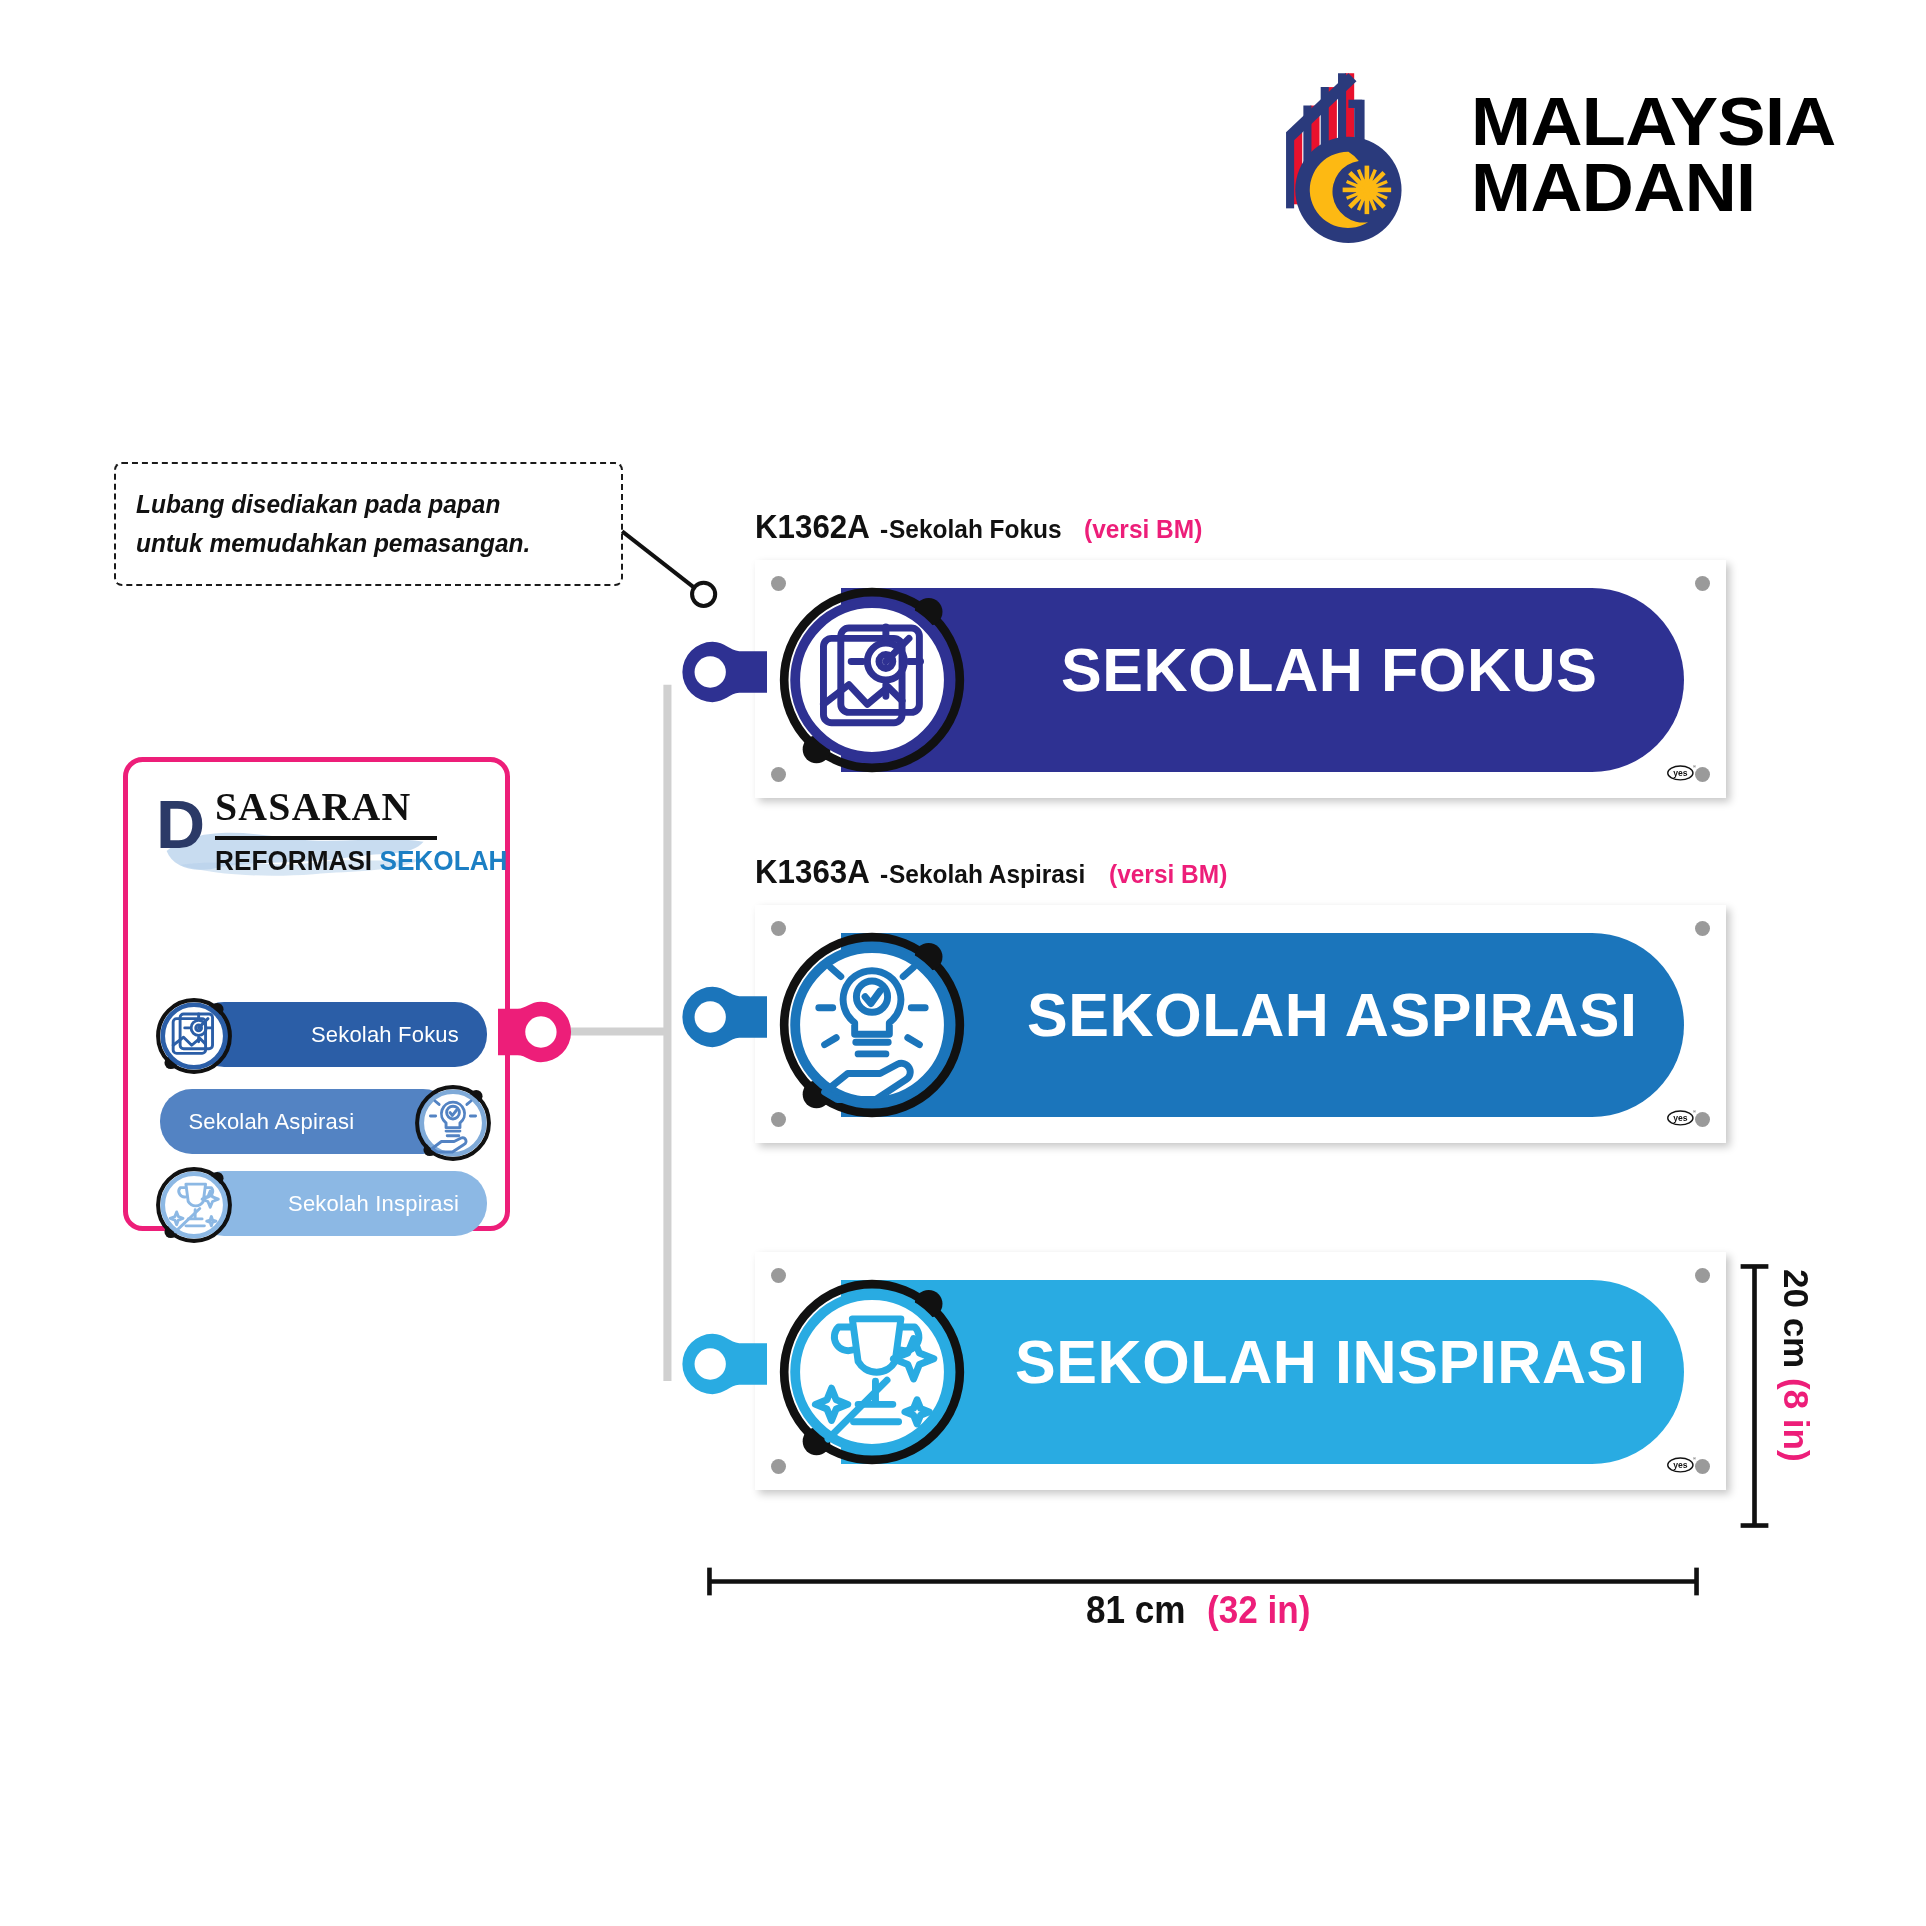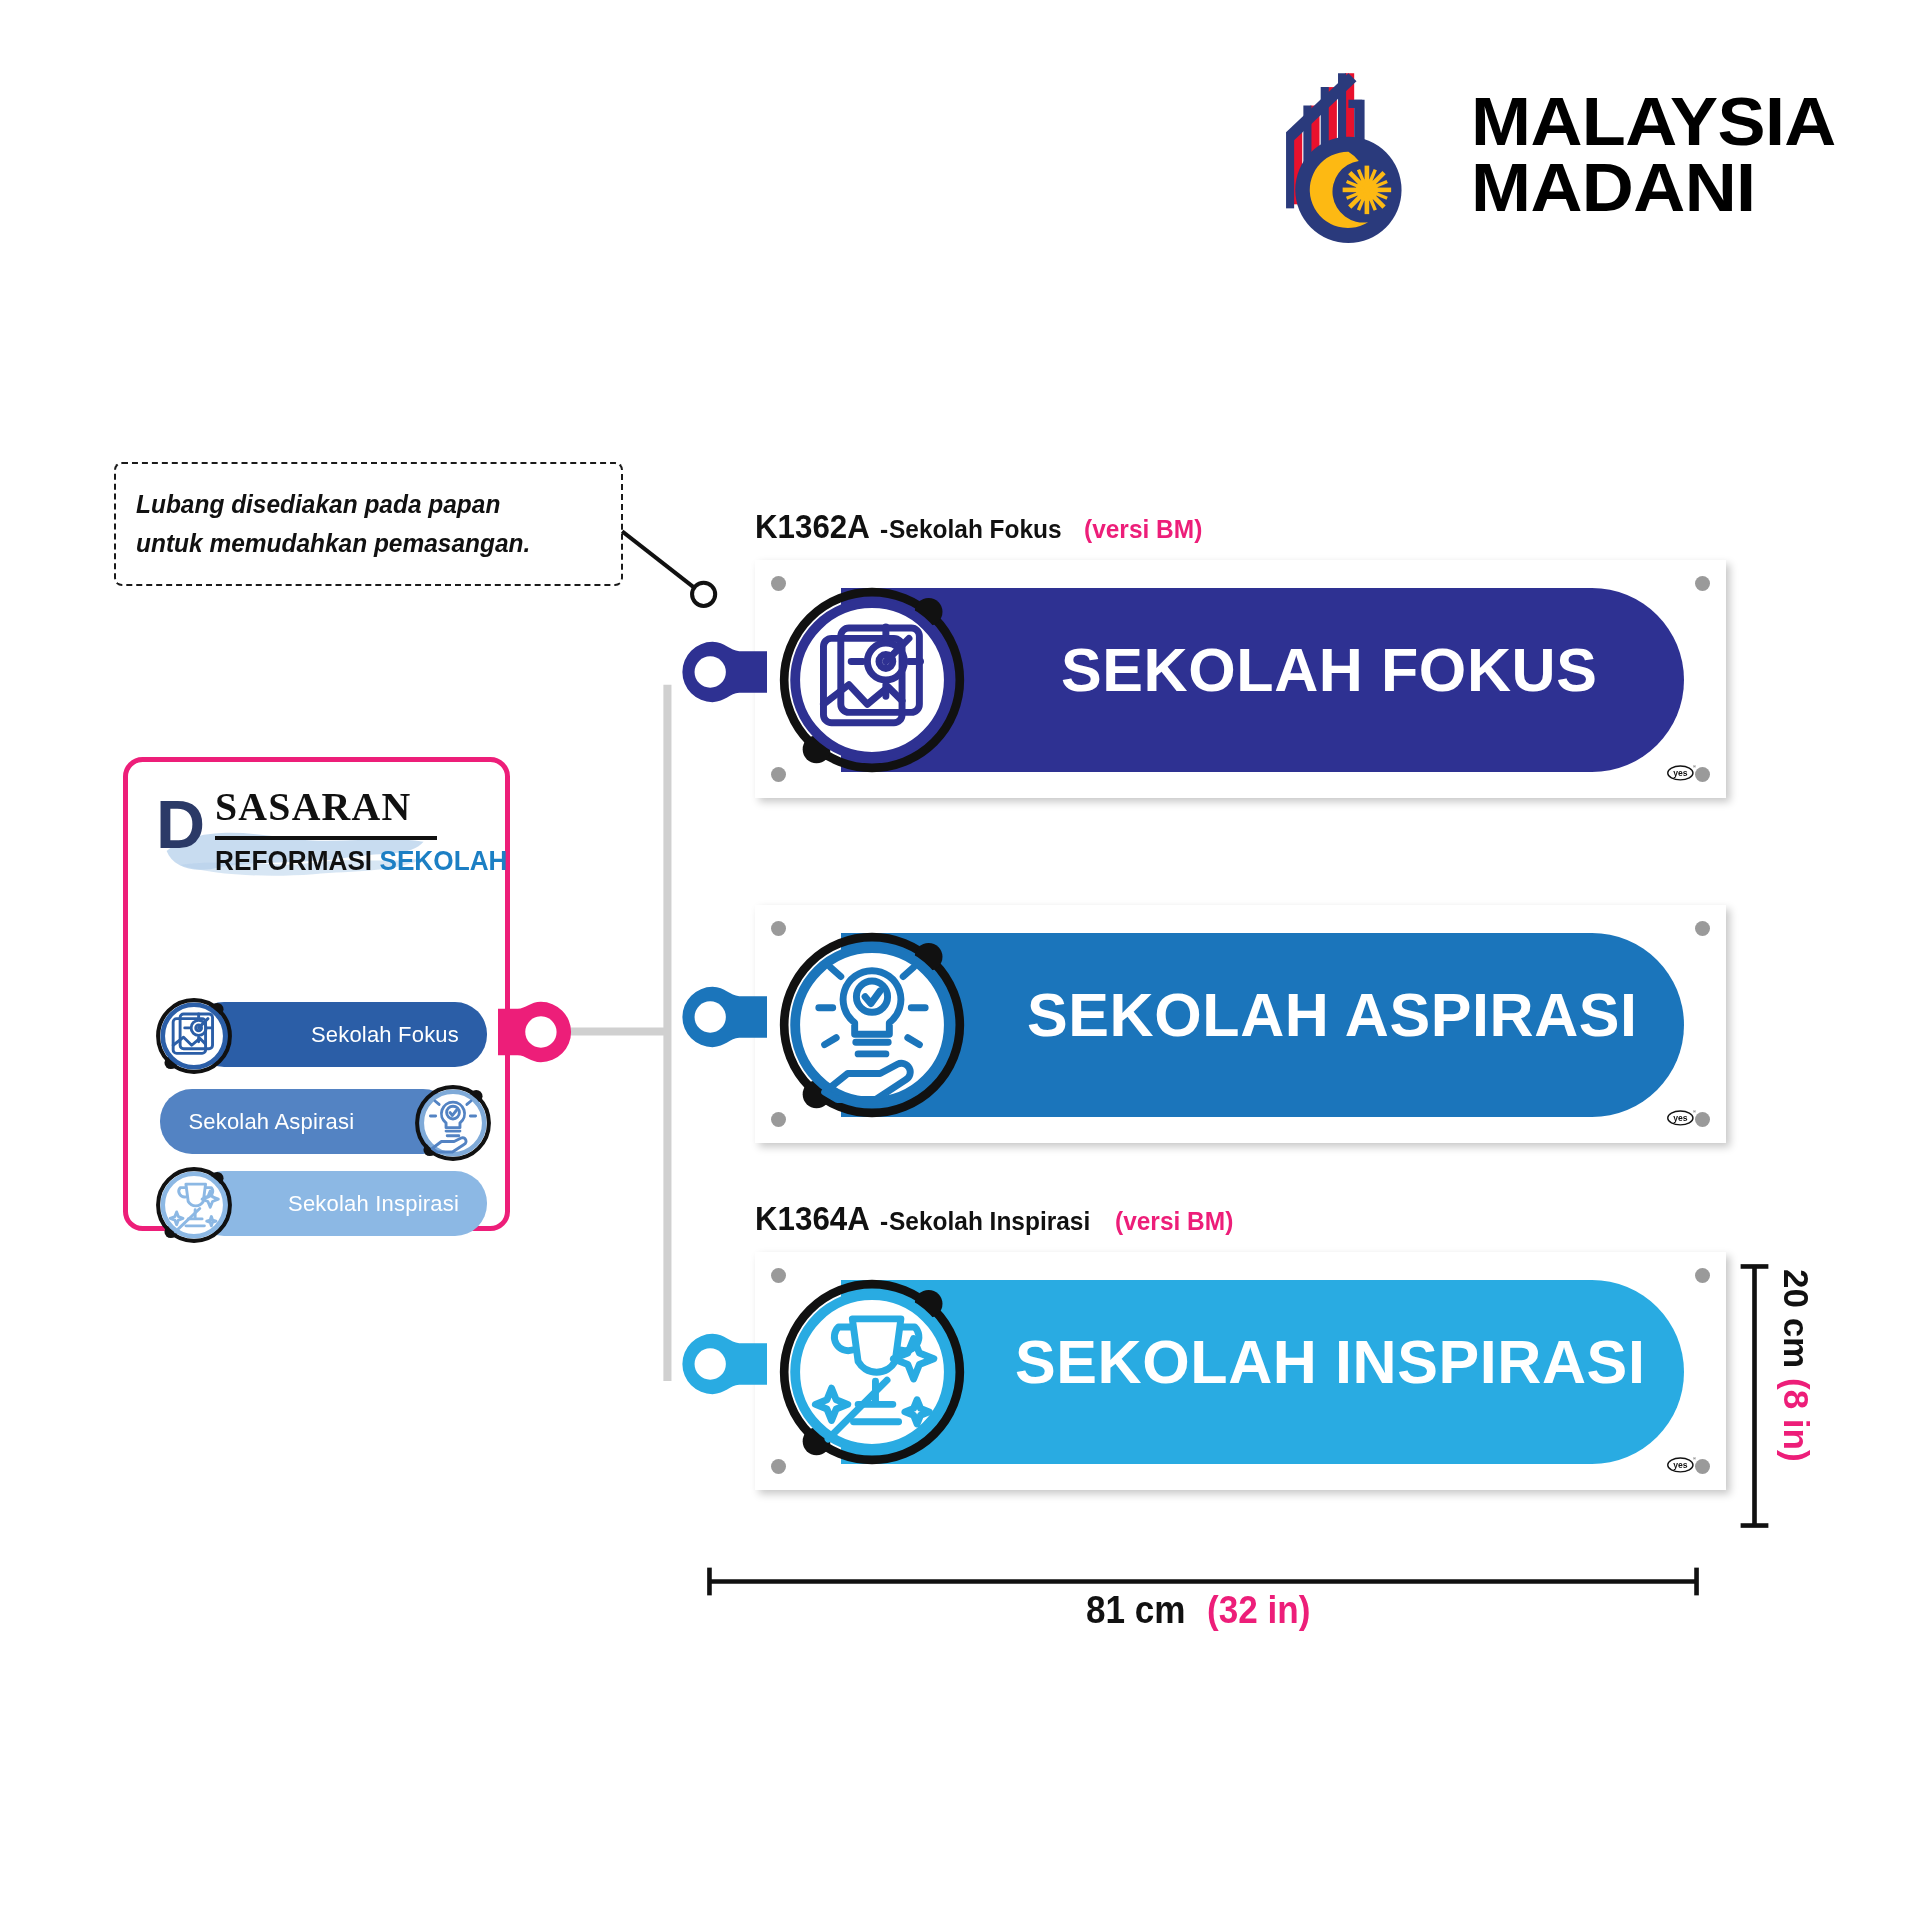--- a/index.html
+++ b/index.html
@@ -268,20 +268,23 @@
       </svg>
     </div>
 
     <svg style="position:absolute;left:-90px;top:120px;width:102px;height:86px;" viewBox="0 0 176 148">
       <path d="M176 38 h-48 c-16 0 -24 -16 -46 -16 a52 52 0 1 0 0 104 c22 0 30 -16 46 -16 h48 Z" fill="#2E3192"></path>
       <circle cx="78" cy="74" r="27" fill="#fff"></circle>
     </svg>
   </div>
 
   <div class="signwrap" style="left:724px;top:854px;width:982px;height:301px;">
+    <div class="signtitle" style="left:0;top:0;">
+      <span class="code">K1363A</span><span class="nm"> - </span><span class="nm">Sekolah Aspirasi</span><span class="nm">&nbsp;</span><span class="bm">(versi BM)</span>
+    </div>
 
     <div class="board" style="left:0;top:51px;width:971px;height:238px;">
       <div class="screw" style="left:16px;top:16px;"></div>
       <div class="screw" style="right:16px;top:16px;"></div>
       <div class="screw" style="left:16px;bottom:16px;"></div>
       <div class="screw" style="right:16px;bottom:16px;"></div>
 
       <div class="colorbar" style="left:86px;top:28px;width:843px;height:184px;background:#1B75BB;"></div>
 
       <div class="boardtext" style="left:272px;top:75px;font-size:61px;">SEKOLAH ASPIRASI</div>
@@ -308,23 +311,20 @@
       </svg>
     </div>
 
     <svg style="position:absolute;left:-90px;top:120px;width:102px;height:86px;" viewBox="0 0 176 148">
       <path d="M176 38 h-48 c-16 0 -24 -16 -46 -16 a52 52 0 1 0 0 104 c22 0 30 -16 46 -16 h48 Z" fill="#1B75BB"></path>
       <circle cx="78" cy="74" r="27" fill="#fff"></circle>
     </svg>
   </div>
 
   <div class="signwrap" style="left:724px;top:1201px;width:982px;height:301px;">
-    <div class="signtitle" style="left:0;top:0;">
-      <span class="code">K1364A</span><span class="nm"> - </span><span class="nm">Sekolah Inspirasi</span><span class="nm">&nbsp;</span><span class="bm">(versi BM)</span>
-    </div>
 
     <div class="board" style="left:0;top:51px;width:971px;height:238px;">
       <div class="screw" style="left:16px;top:16px;"></div>
       <div class="screw" style="right:16px;top:16px;"></div>
       <div class="screw" style="left:16px;bottom:16px;"></div>
       <div class="screw" style="right:16px;bottom:16px;"></div>
 
       <div class="colorbar" style="left:86px;top:28px;width:843px;height:184px;background:#29ABE2;"></div>
 
       <div class="boardtext" style="left:260px;top:75px;font-size:61px;">SEKOLAH INSPIRASI</div>

